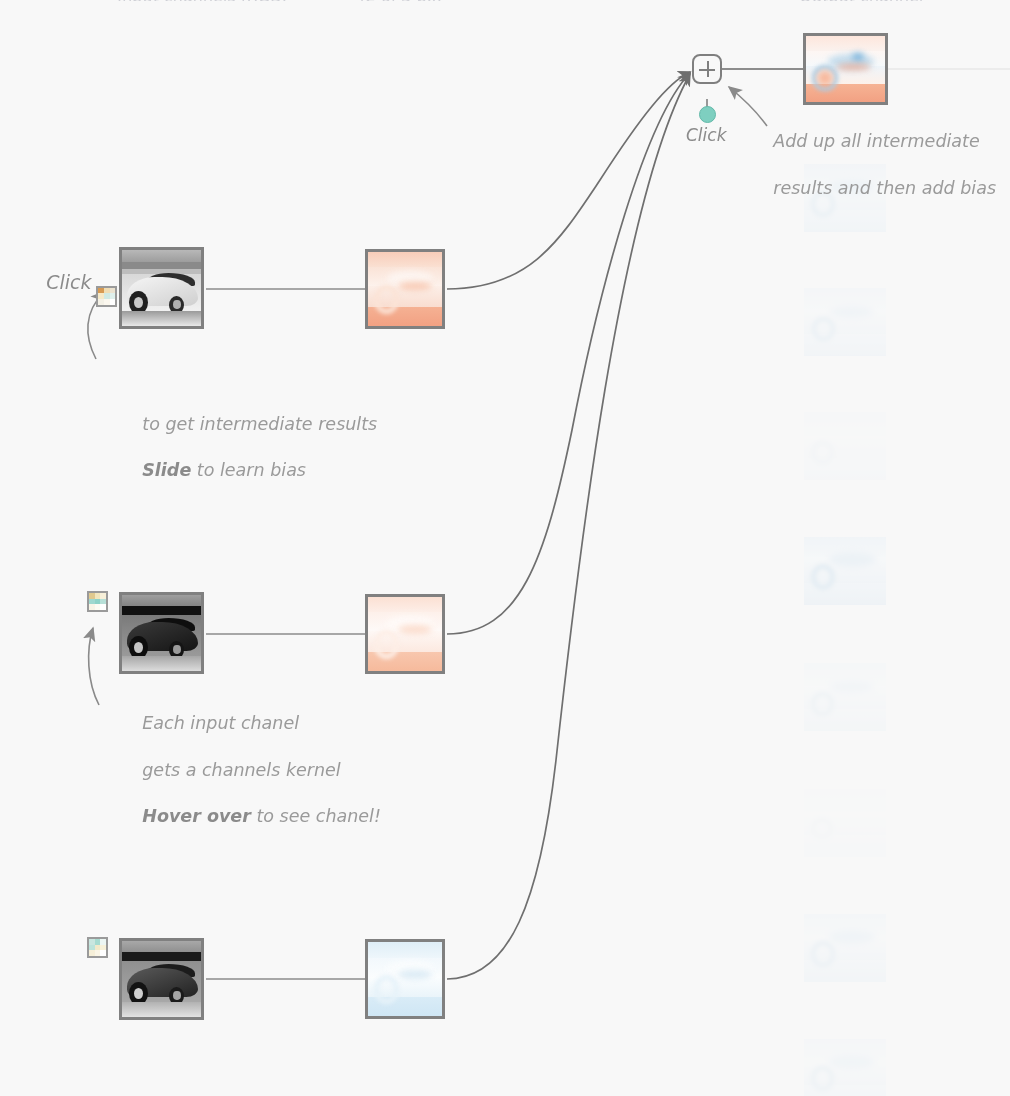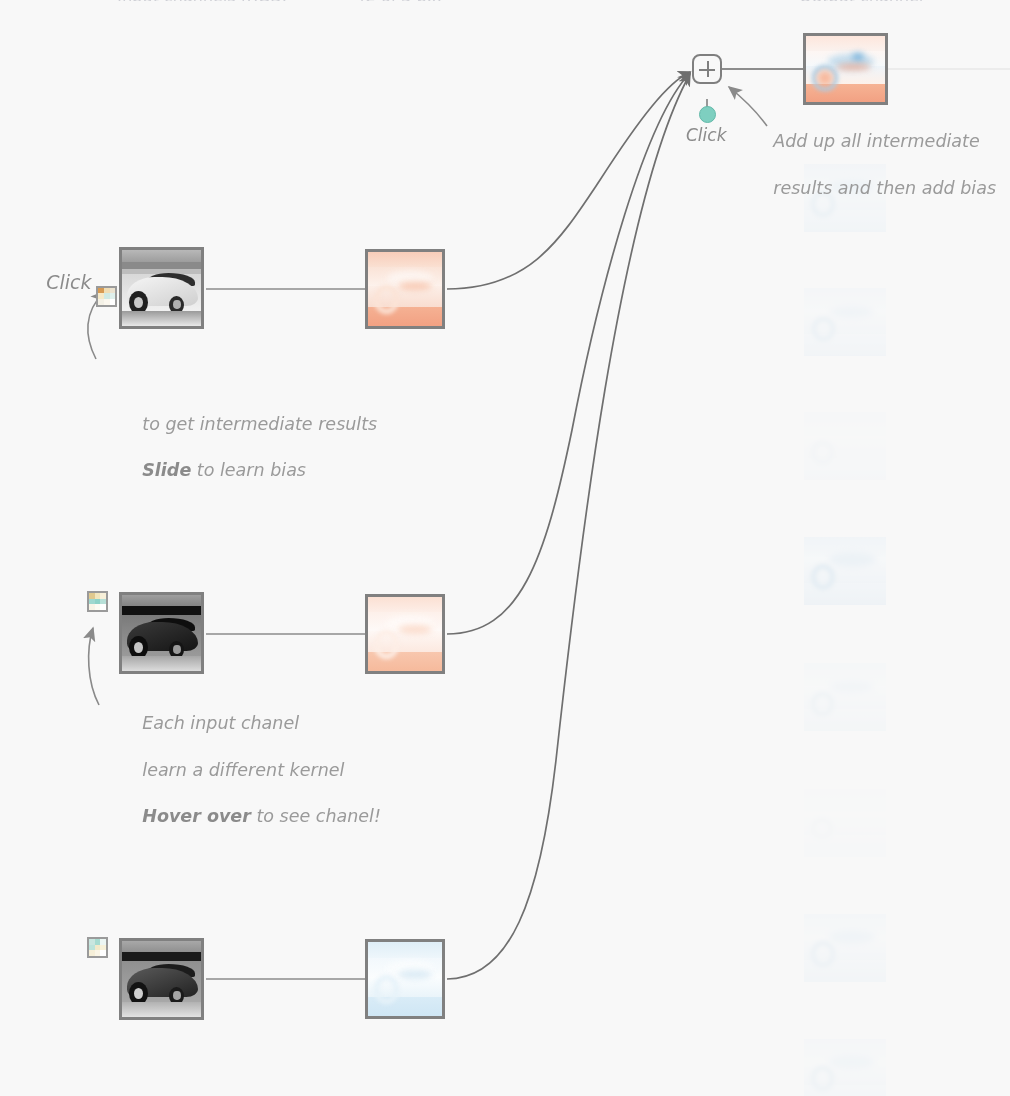--- a/index.html
+++ b/index.html
@@ -405,21 +405,21 @@
         <div class="strip" style="top:74%; height:26%; background:linear-gradient(#f8c7ae,#f6ba9c);"></div>
         <div class="blob" style="left:26%; top:26%; width:62%; height:20%; background:#fffbf9; opacity:.95;"></div>
         <div class="ring" style="left:8%; top:44%; width:34%; height:40%; border-width:5px; border-color:#fdeee6;"></div>
         <div class="blob" style="left:40%; top:38%; width:46%; height:12%; background:#fad3bf; opacity:.75;"></div>
       </div>
     </div>
   </div>
 
   <div class="label annot" style="left:120px; top:689px;">
     <span>Each input chanel</span><br>
-    <span>learn a different kernel</span><br>
+    <span>gets a channels kernel</span><br>
     <b>Hover over</b><span> to see chanel!</span>
   </div>
 
   <div class="kswatch" style="left:87px; top:937px;">
     <i style="background:#c9e6df"></i>
     <i style="background:#a7dbd0"></i>
     <i style="background:#ecf6f3"></i>
     <i style="background:#bde3da"></i>
     <i style="background:#f3e9c9"></i>
     <i style="background:#f7f1d9"></i>

